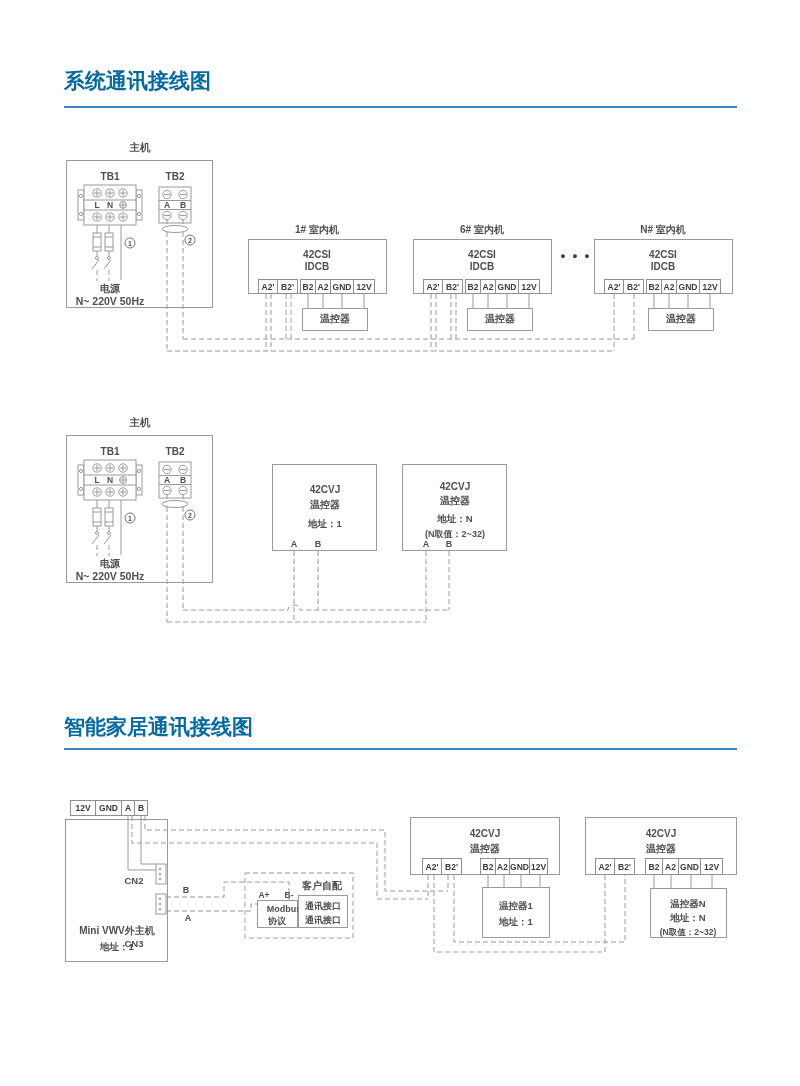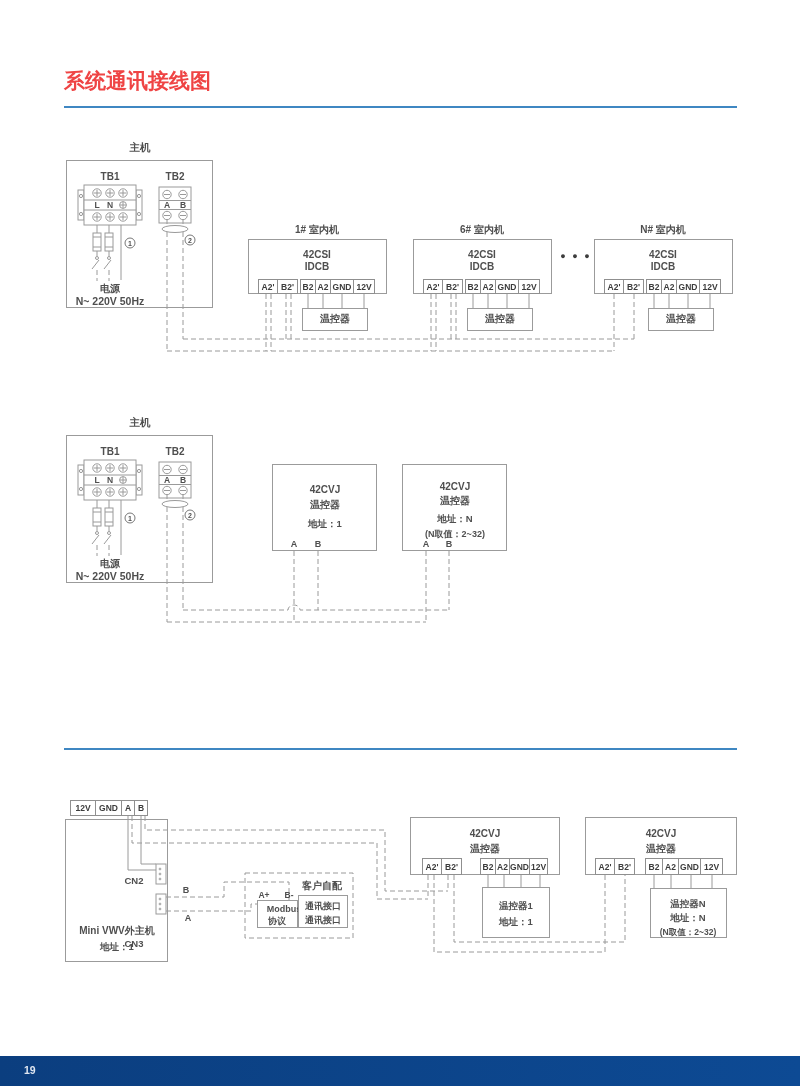--- a/index.html
+++ b/index.html
@@ -1,19 +1,19 @@
 <!DOCTYPE html>
 <html><head>
 <meta charset="utf-8">
 <style>
   html,body{margin:0;padding:0;background:#fff;}
   #page{position:relative;width:800px;height:1086px;background:#ffffff;overflow:hidden;
         font-family:"Liberation Sans","DejaVu Sans",sans-serif;}
   #wires{position:absolute;left:0;top:0;pointer-events:none;}
-  .sec-title{position:absolute;font-size:21px;font-weight:bold;color:#ef4444;white-space:nowrap;line-height:1.2;text-align:right;}
+  .sec-title{position:absolute;font-size:21px;font-weight:bold;color:#0369a1;white-space:nowrap;line-height:1.2;text-align:right;}
   .sec-rule{position:absolute;height:1.5px;background:#3f87c2;width:673px;left:64px;}
   .lbl{position:absolute;transform:translate(-50%,-50%);font-size:10px;font-weight:700;color:#4f4f4f;
        white-space:nowrap;line-height:1;}
   .s8{font-size:8.5px;} .s9{font-size:9px;} .s95{font-size:9.5px;} .s11{font-size:10.5px;}
   .bx{position:absolute;border:1px solid #9b9b9b;box-sizing:border-box;background:transparent;}
   .cells{position:absolute;display:flex;box-sizing:border-box;}
   .cells b{display:flex;align-items:center;justify-content:center;border:1px solid #8f8f8f;border-left:none;
            box-sizing:border-box;font-size:8.5px;font-weight:700;color:#3c3c3c;background:#fff;height:100%;}
   .cells b:first-child{border-left:1px solid #8f8f8f;}
   .circ{position:absolute;width:11px;height:11px;border:1px solid #777;border-radius:50%;
@@ -218,20 +218,21 @@
   <div class="lbl s9" style="left:318px;top:544px;">B</div>
 
   <div class="bx" style="left:402px;top:464px;width:105px;height:87px;"></div>
   <div class="lbl" style="left:455px;top:487px;">42CVJ</div>
   <div class="lbl" style="left:455px;top:501px;">温控器</div>
   <div class="lbl s95" style="left:455px;top:519px;">地址：N</div>
   <div class="lbl s9" style="left:455px;top:534px;">(N取值：2~32)</div>
   <div class="lbl s9" style="left:426px;top:544px;">A</div>
   <div class="lbl s9" style="left:449px;top:544px;">B</div>
 
+  <div class="sec-title" style="left:64px;top:714px;">智能家居通讯接线图</div>
   <div class="sec-rule" style="top:748px;"></div>
 
   <div class="cells" style="left:70px;top:800px;height:16px;">
     <b style="width:26px;">12V</b>
     <b style="width:26px;">GND</b>
     <b style="width:13px;">A</b>
     <b style="width:13px;">B</b>
   </div>
   <div class="bx" style="left:65px;top:819px;width:103px;height:143px;"></div>
   <div class="lbl s95" style="left:134px;top:881px;">CN2</div>
@@ -279,17 +280,14 @@
     <b style="width:18px;">B2</b>
     <b style="width:16px;">A2</b>
     <b style="width:22px;">GND</b>
     <b style="width:22px;">12V</b>
   </div>
   <div class="bx" style="left:650px;top:888px;width:77px;height:50px;background:#fff;"></div>
   <div class="lbl s95" style="left:688px;top:904px;text-align:center;">温控器N</div>
   <div class="lbl s95" style="left:688px;top:918px;">地址：N</div>
   <div class="lbl s8" style="left:688px;top:932px;">(N取值：2~32)</div>
 
-  <div id="footer">
-    <div class="pg">19</div>
-  </div>
 
 </div>
 
 </body></html>

